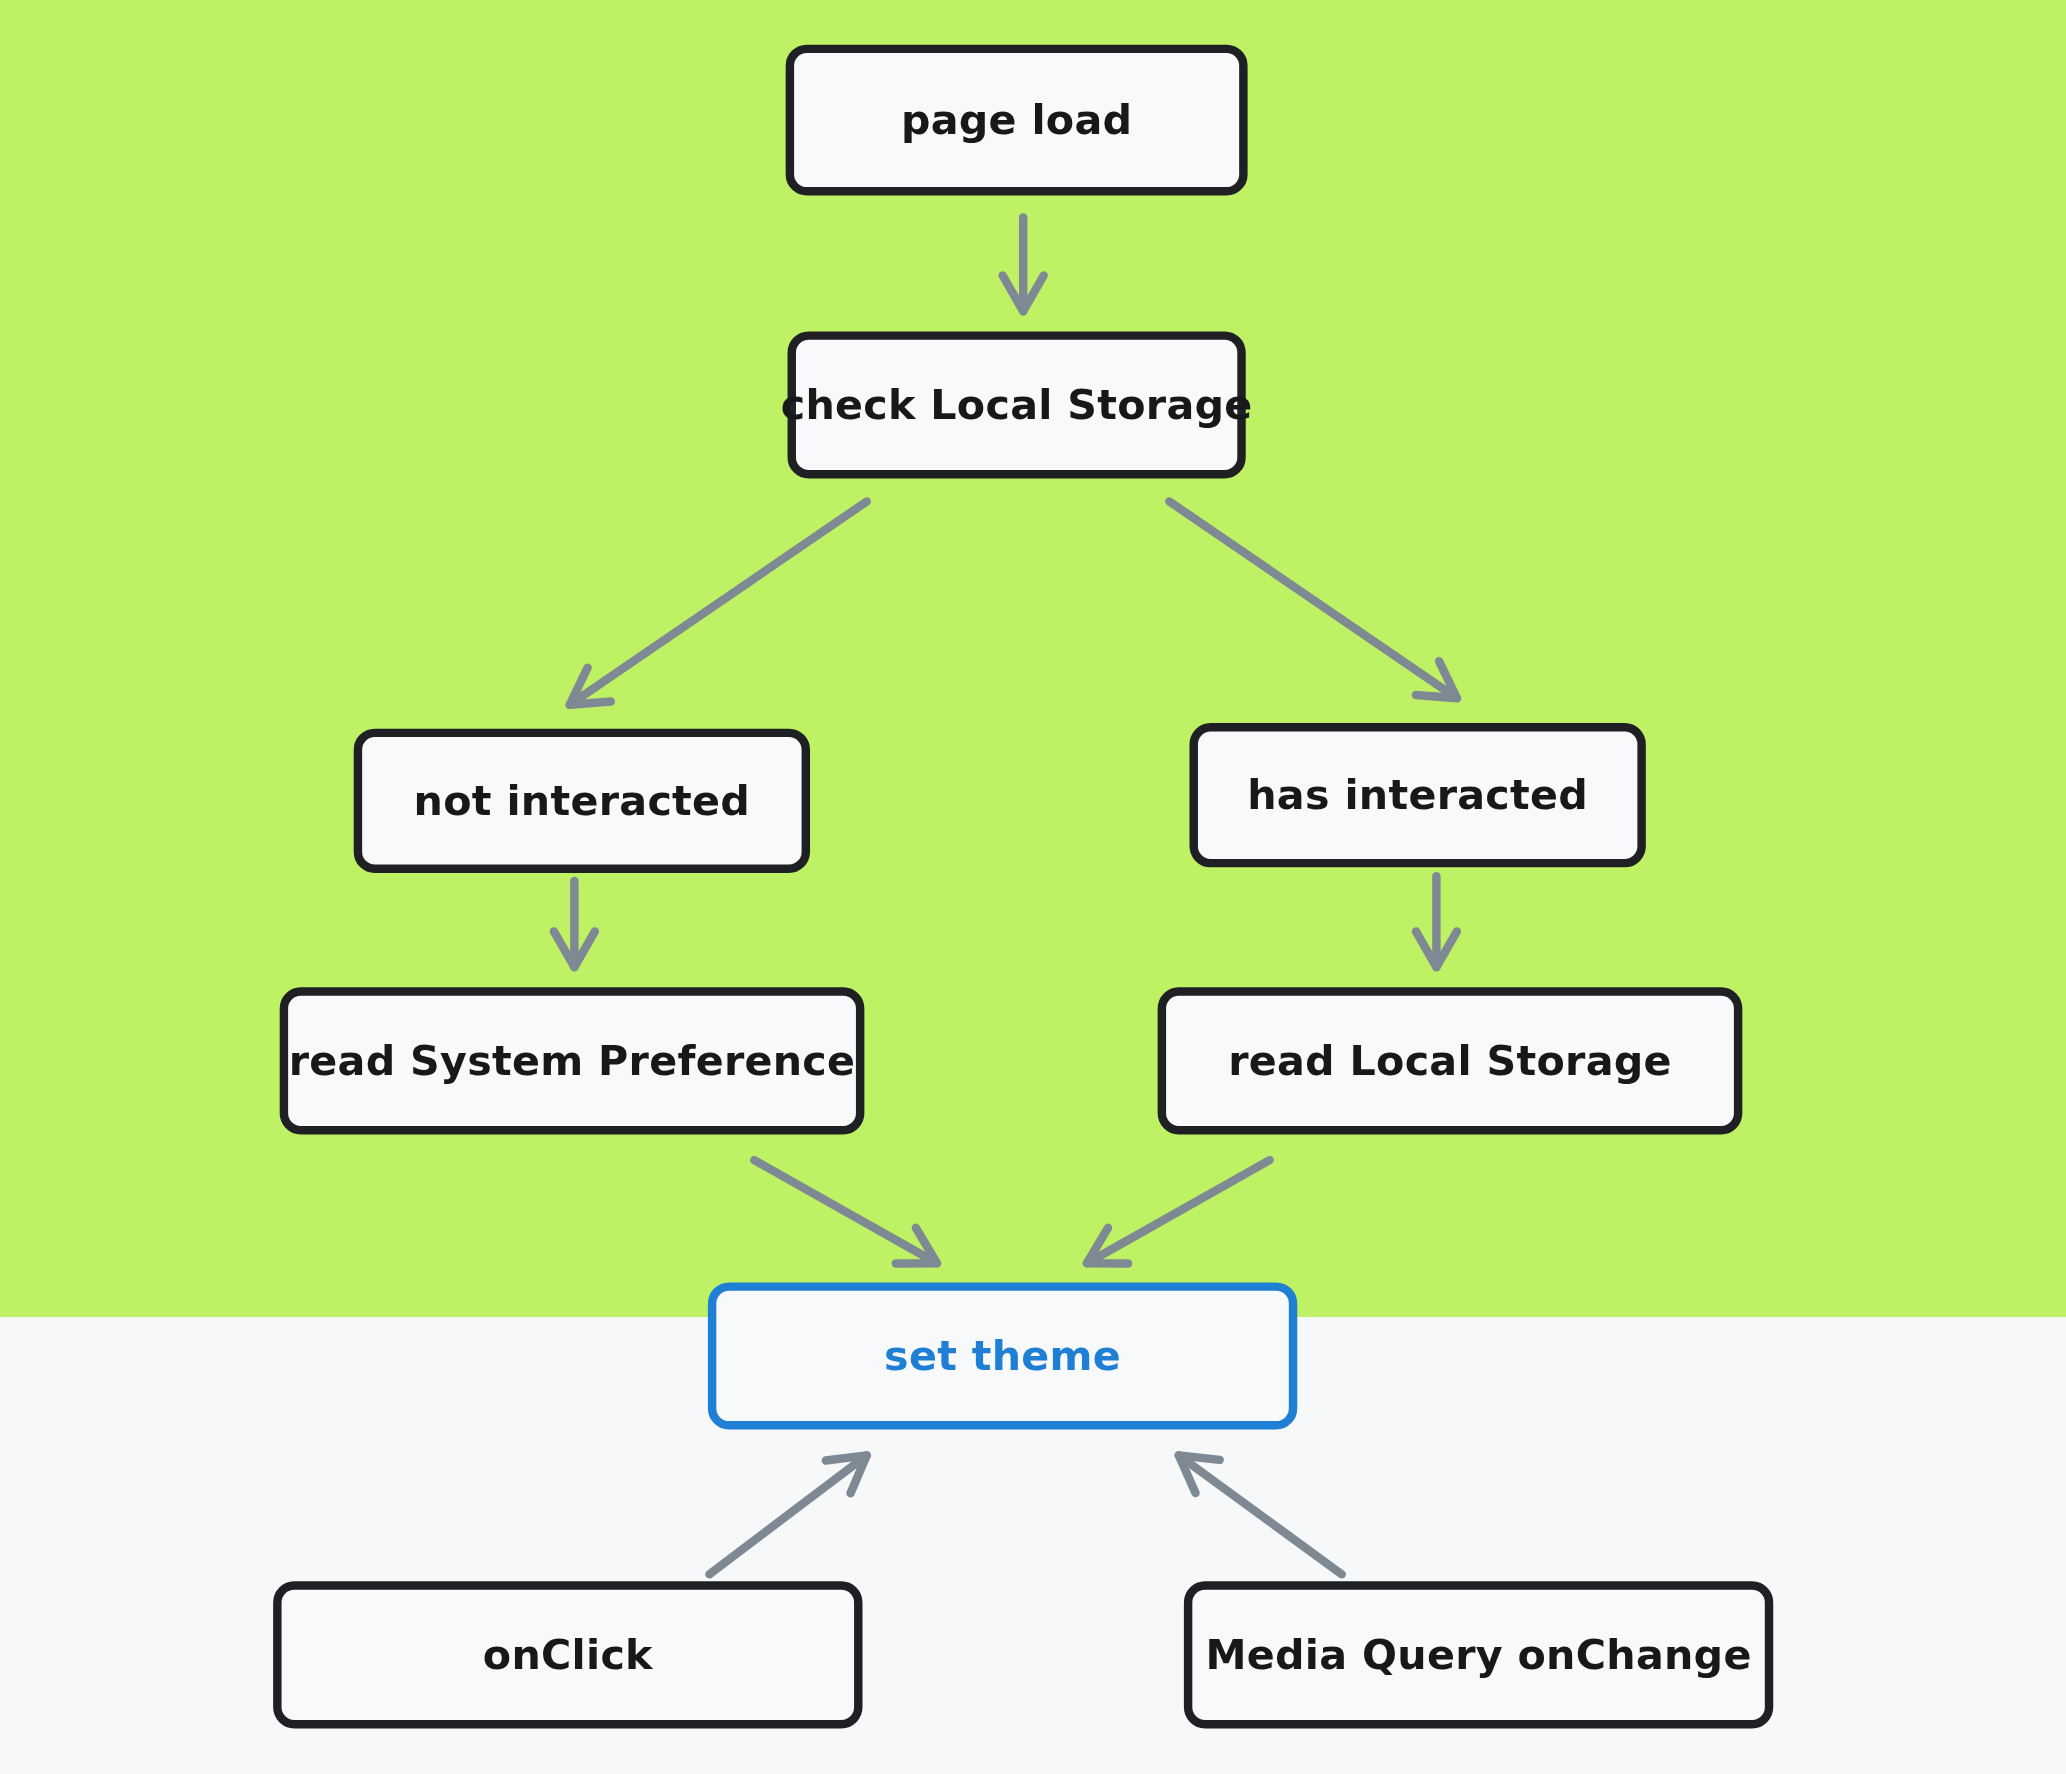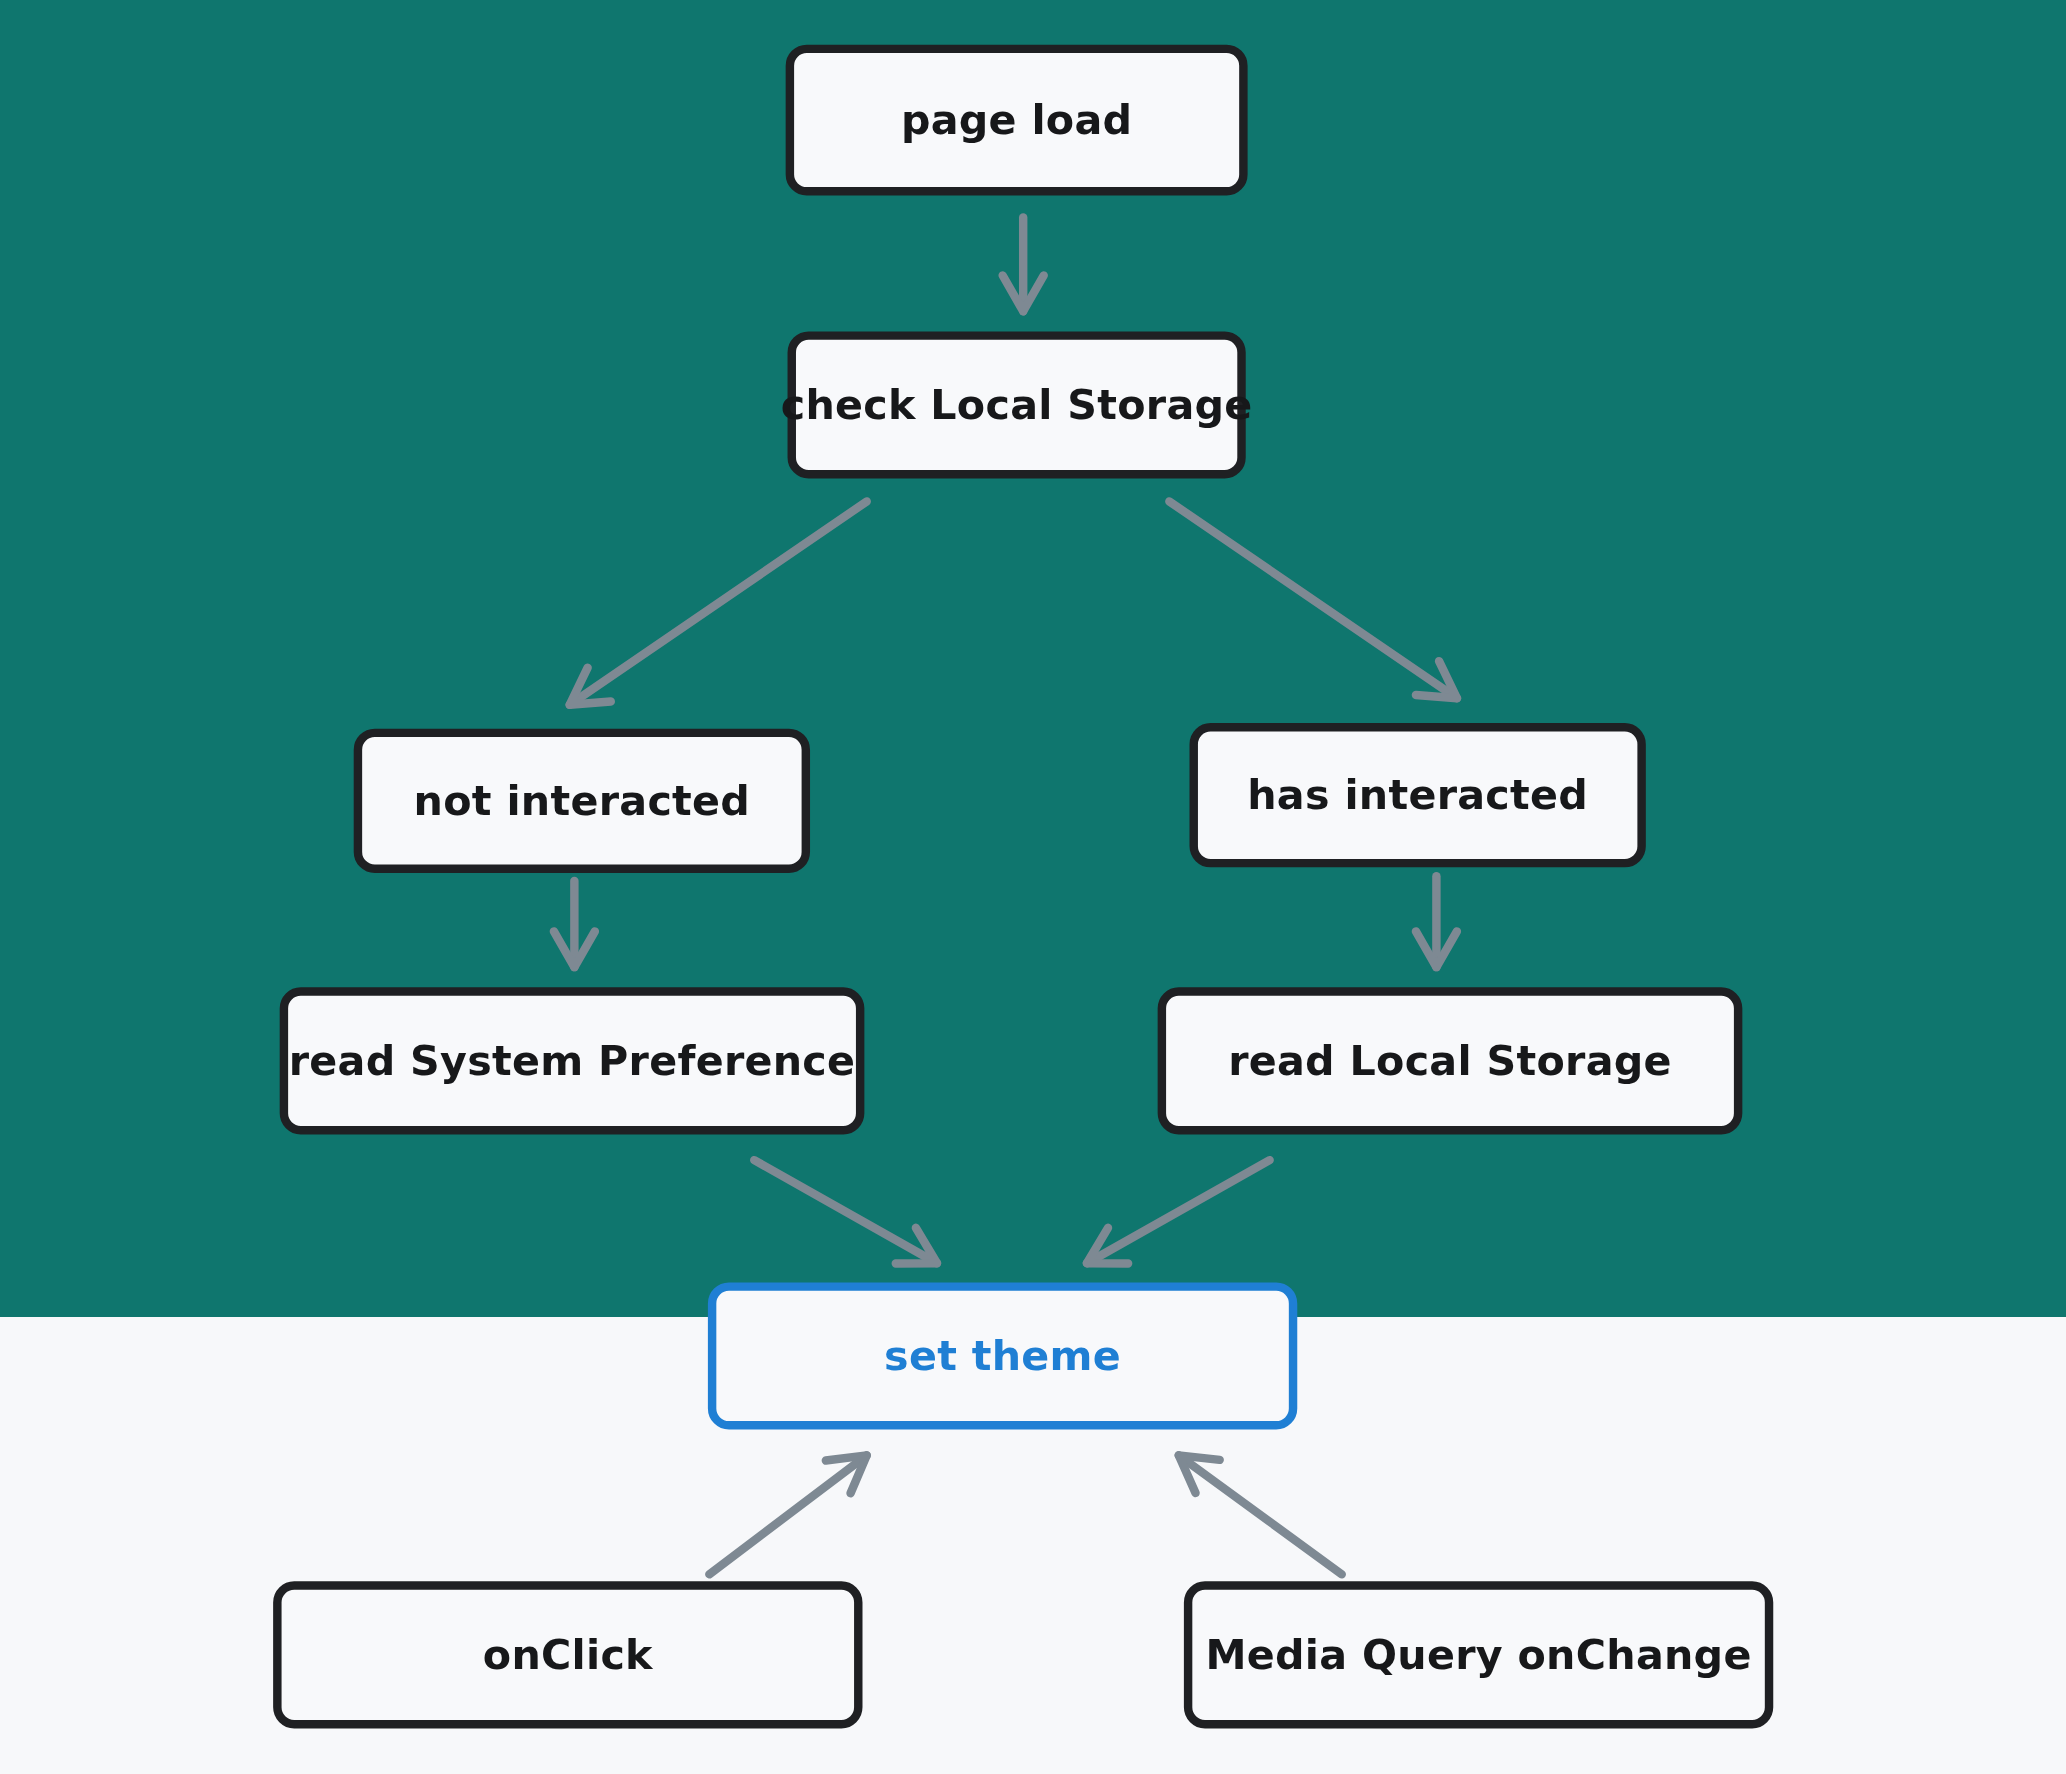--- a/index.html
+++ b/index.html
@@ -10,21 +10,21 @@
     width: 2067px;
     height: 1775px;
     background: #f7f8fa;
     font-family: "DejaVu Sans", sans-serif;
     overflow: hidden;
   }
   #diagram-root {
     position: relative;
     width: 2067px;
     height: 1317px;
-    background: #0f766e;
+    background: #bef264;
   }
   svg.flow-canvas {
     position: absolute;
     top: 0;
     left: 0;
     width: 2067px;
     height: 1775px;
   }
   .node-box {
     fill: #f8f9fb;

